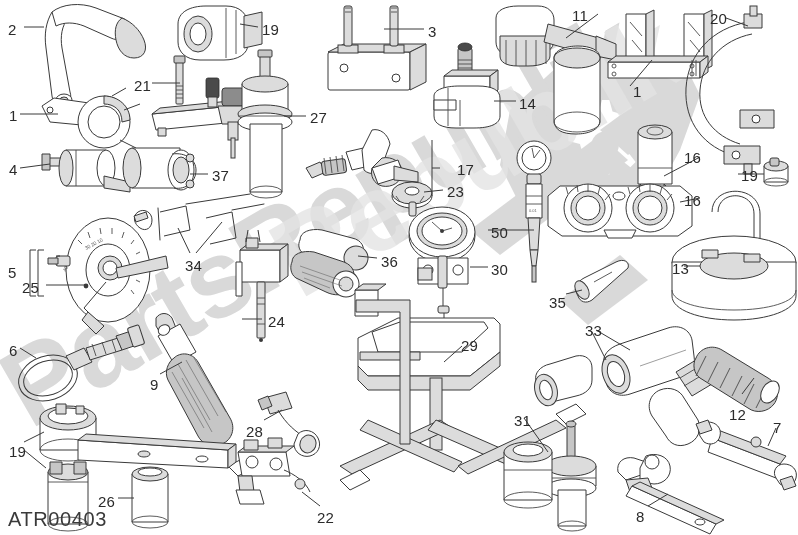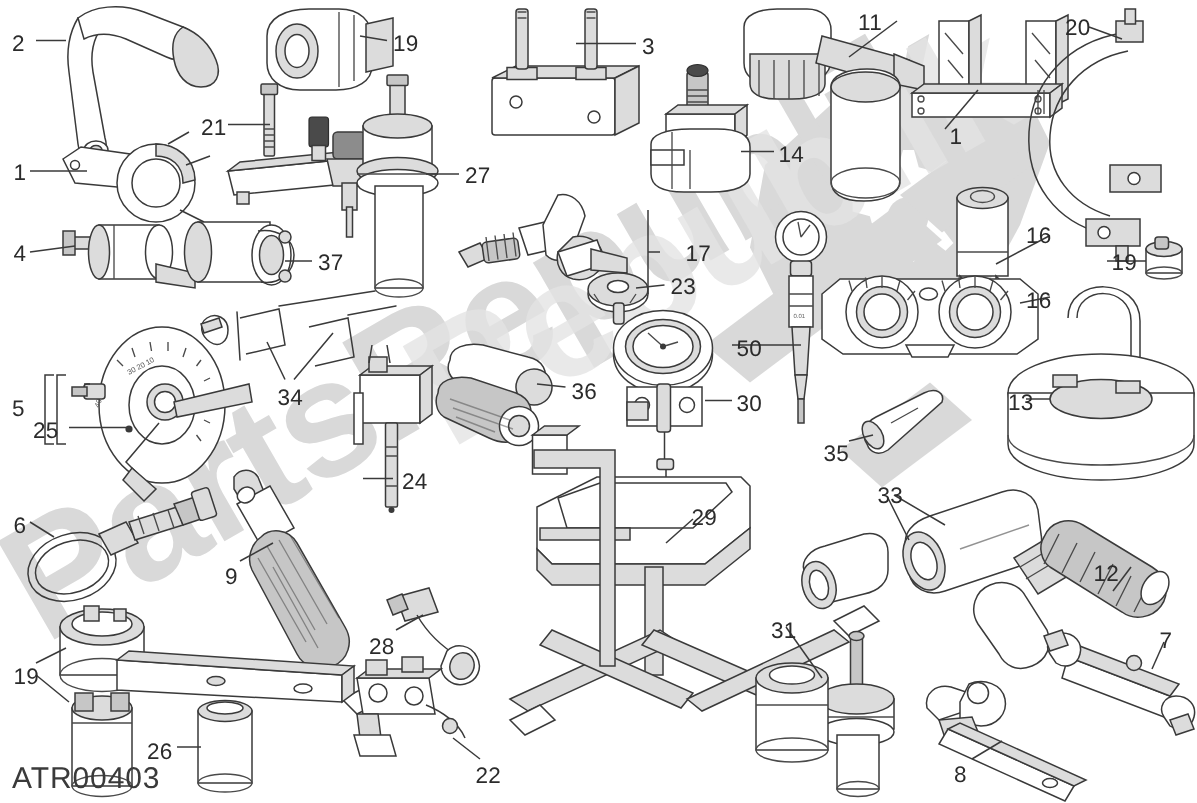--- a/index.html
+++ b/index.html
@@ -583,21 +583,21 @@
       <div class="callout" style="left: 491px; top: 262px;">30</div>
       <div class="callout" style="left: 8px; top: 265px;">5</div>
       <div class="callout" style="left: 22px; top: 280px;">25</div>
       <div class="callout" style="left: 672px; top: 261px;">13</div>
       <div class="callout" style="left: 549px; top: 295px;">35</div>
       <div class="callout" style="left: 221px; top: 314px; margin-left: 47px;">24</div>
       <div class="callout" style="left: 585px; top: 323px;">33</div>
       <div class="callout" style="left: 461px; top: 338px;">29</div>
       <div class="callout" style="left: 9px; top: 343px;">6</div>
       <div class="callout" style="left: 150px; top: 377px;">9</div>
-      <div class="callout" style="left: 729px; top: 375px;">12</div>
+      <div class="callout" style="left: 729px; top: 407px;">12</div>
       <div class="callout" style="left: 246px; top: 424px;">28</div>
       <div class="callout" style="left: 9px; top: 444px;">19</div>
       <div class="callout" style="left: 514px; top: 413px;">31</div>
       <div class="callout" style="left: 773px; top: 420px;">7</div>
       <div class="callout" style="left: 98px; top: 494px;">26</div>
       <div class="callout" style="left: 636px; top: 509px;">8</div>
       <div class="callout" style="left: 317px; top: 494px; margin-top: 16px;">22</div>
     </div>
 
   <div id="diagram-code">ATR00403</div>

